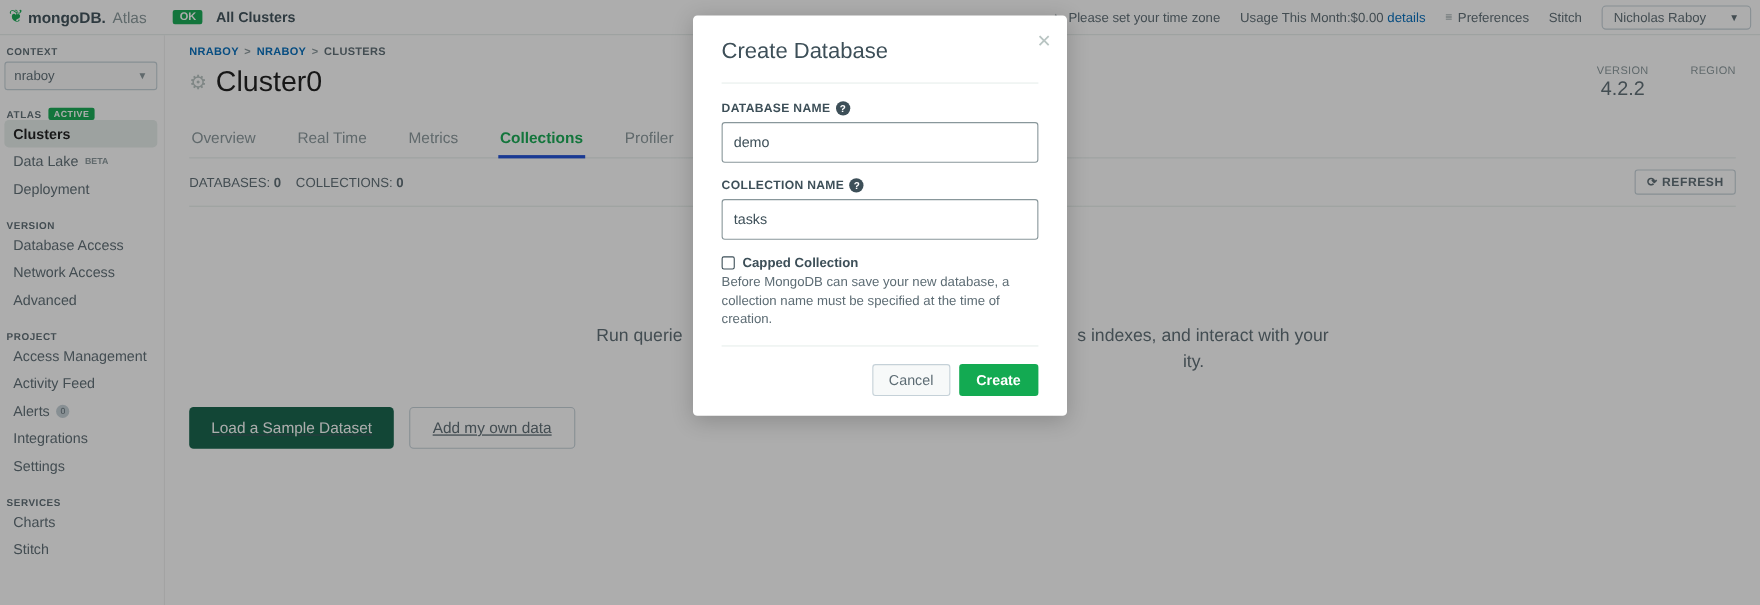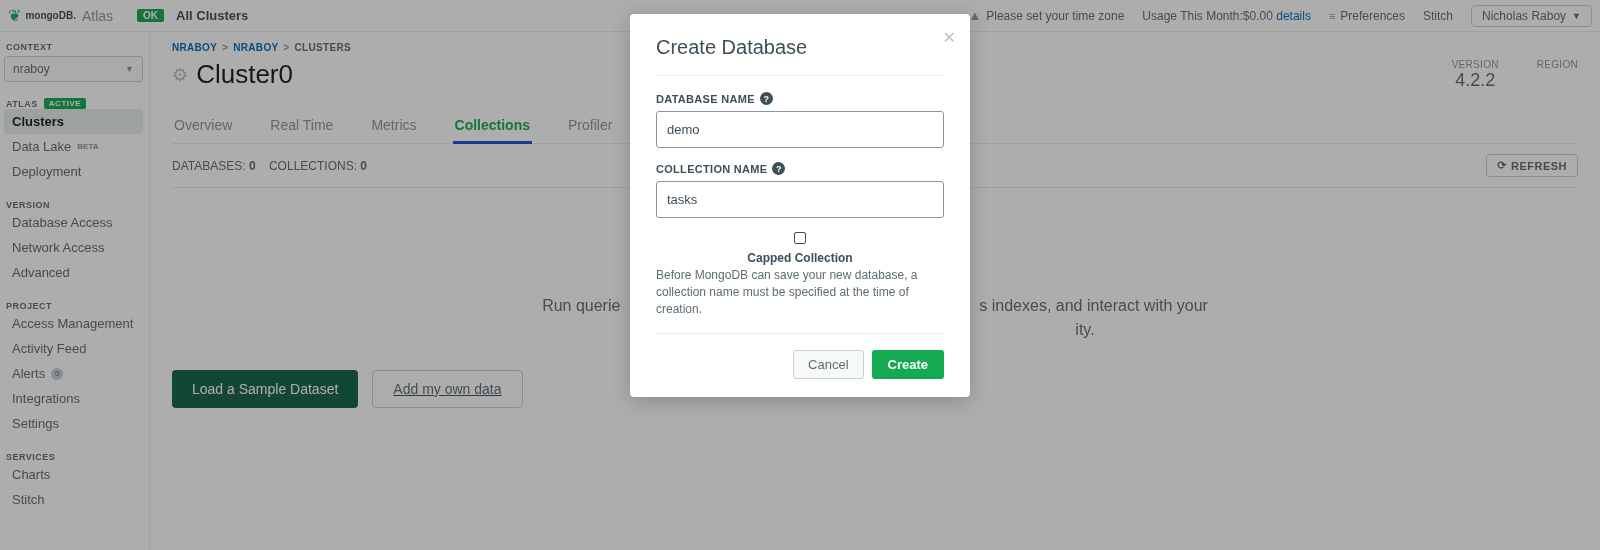--- a/index.html
+++ b/index.html
@@ -18,35 +18,35 @@
     display: flex;
     align-items: center;
     height: 32px;
     padding: 0 8px;
     border-bottom: 1px solid #e7eeec;
     font-size: 12px;
     color: #5d6c74;
   }
   .logo-area { display: flex; align-items: center; gap: 4px; margin-right: 12px; }
   .leaf { color:#13aa52; font-size:16px; line-height:1; }
-  .brand { font-weight:700; color:#3d4f58; font-size:10px; }
+  .brand { font-weight:700; color:#3d4f58; font-size:14px; }
   .brand-sub { color:#89989b; margin-left:2px; font-size:14px; }
   .ok-badge {
     background:#13aa52; color:#fff; font-size:10px; font-weight:700;
     padding:1px 6px; border-radius:2px; margin: 0 12px;
   }
   .allclusters { color:#3d4f58; font-weight:600; font-size:13px; }
   .topbar-right { margin-left:auto; display:flex; align-items:center; gap:18px; }
   .warn-tri { color:#89979b; font-size:13px; }
   .top-link { color:#5d6c74; font-size:12px; }
   .details-link { color:#006cbc; cursor:pointer; }
   .pref { display:flex; align-items:center; gap:5px; }
   .user-btn {
     border:1px solid #c5d1d8; border-radius:4px; padding:3px 10px;
-    display:flex; align-items:center; gap:6px; font-size:12px; color:#5d6c74;
+    display:flex; align-items:center; gap:21px; font-size:12px; color:#5d6c74;
   }
   
   .layout { display:flex; height:calc(100% - 32px); }
   .sidebar {
     width:150px; padding:10px 6px 10px 4px; border-right:1px solid #f0f0f0;
   }
   .context-label { font-size:9px; letter-spacing:.5px; color:#5d6c74; font-weight:700; padding-left:2px;}
   .ctx-select {
     margin-top:4px; border:1px solid #c5d1d8; border-radius:3px;
     padding:5px 8px; font-size:12px; color:#5d6c74;
@@ -126,21 +126,21 @@
   }
   .help-circle {
     width:13px; height:13px; border-radius:50%; background:#3d4f58; color:#fff;
     display:inline-flex; align-items:center; justify-content:center; font-size:9px; font-weight:700;
   }
   .text-input {
     width:100%; border:1px solid #89979b; border-radius:3px; padding:10px 10px;
     margin-top:6px; font-size:13px; color:#3d4f58;
   }
   .field-group { margin-top:14px; }
-  .check-row { display:flex; align-items:center; gap:7px; font-size:12px; font-weight:700; color:#3d4f58; margin-top:14px;flex-direction:column;}
+  .check-row { display:flex; align-items:center; gap:7px; font-size:12px; font-weight:700; color:#3d4f58; margin-top:14px;}
   .check-box { width:12px; height:12px; border:1.5px solid #3d4f58; border-radius:2px; }
   .help-text { font-size:12px; color:#5d6c74; line-height:1.4; margin-top:2px; }
   .modal-footer { display:flex; justify-content:flex-end; gap:8px; margin-top:14px; }
   .btn-cancel { border:1px solid #c5d1d8; background:#f7f9f9; color:#5d6c74; padding:6px 14px; border-radius:3px; font-size:13px;}
   .btn-create { border:none; background:#13aa52; color:#fff; padding:6px 16px; border-radius:3px; font-size:13px; font-weight:600;}
 </style>
 </head>
 <body>
 
 <div class="topbar">

